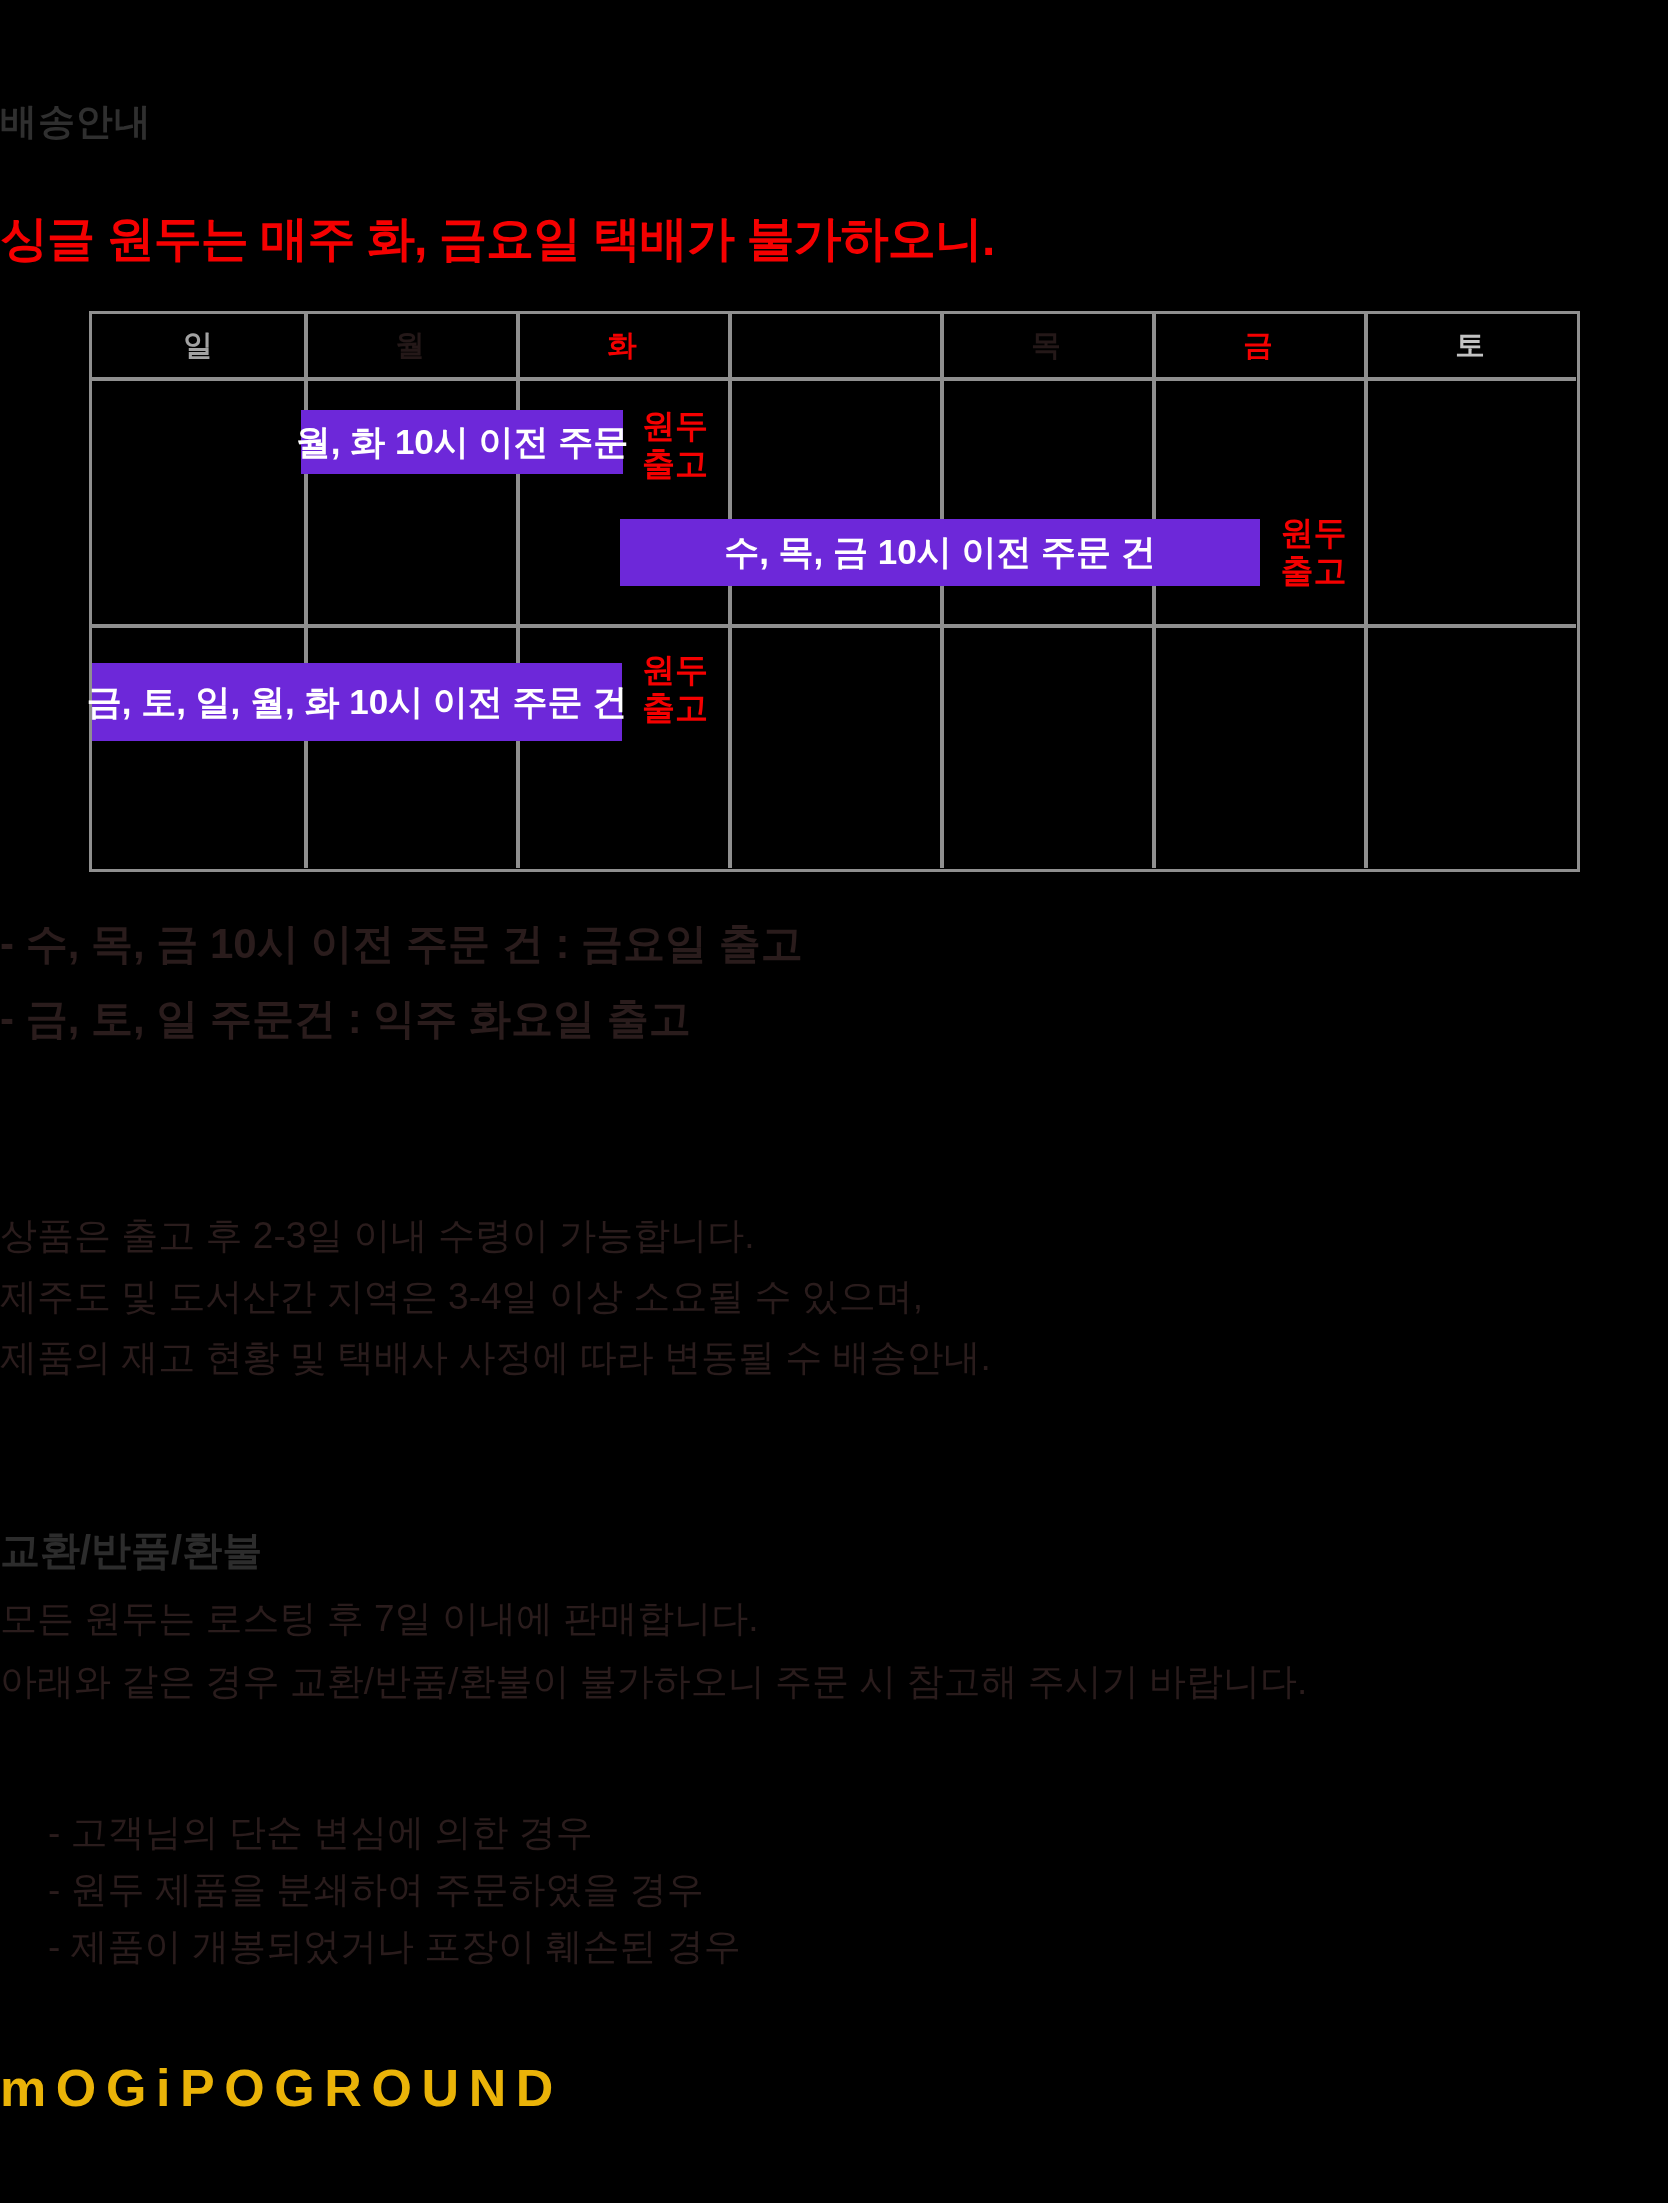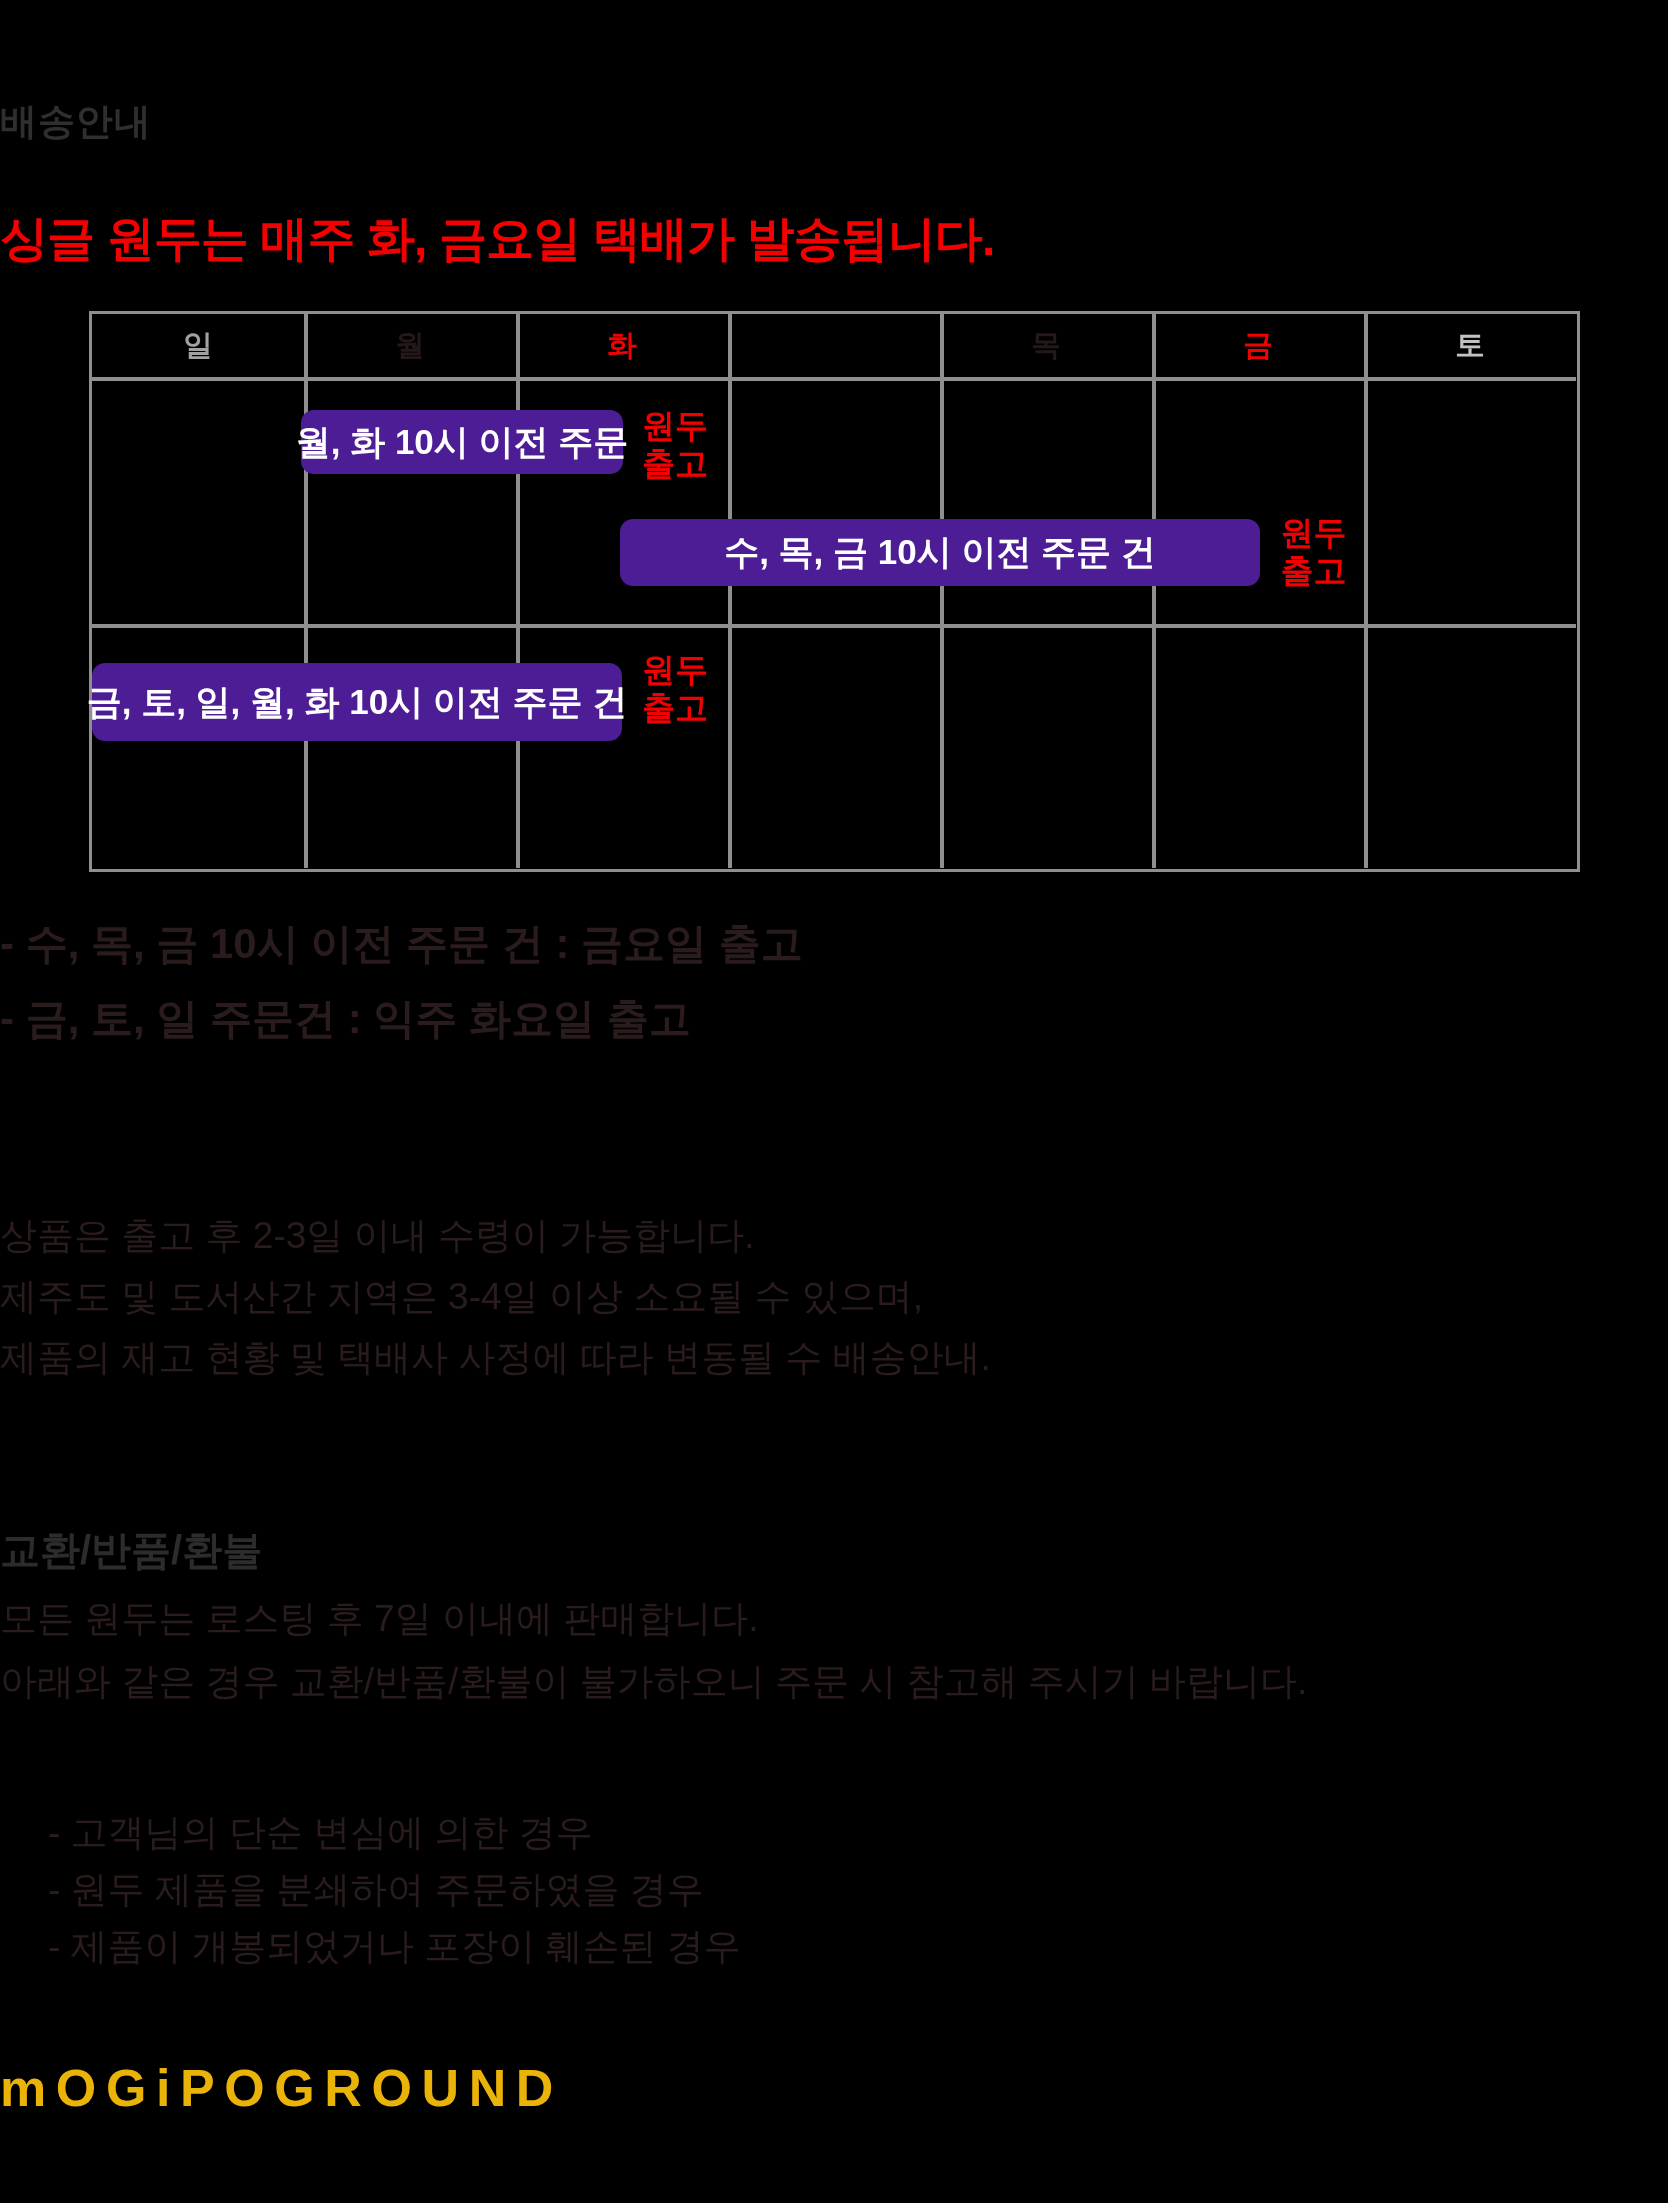--- a/index.html
+++ b/index.html
@@ -17,22 +17,22 @@
     position:absolute;left:89px;top:311px;width:1491px;height:561px;
     border:3.5px solid #8f8f8f;box-sizing:border-box;
   }
   .cal-inner{position:absolute;left:0;top:0;width:1484px;height:554px;}
   .vline{position:absolute;top:0;width:3.5px;height:100%;background:#8f8f8f;z-index:1;}
   .hline{position:absolute;left:0;width:100%;height:3.5px;background:#8f8f8f;z-index:1;}
   .cal-header{position:absolute;left:0;top:0;width:100%;height:63px;display:flex;z-index:0;}
   .day-cell{flex:1;display:flex;align-items:center;justify-content:center;
     font-size:29.5px;font-weight:bold;}
   .bar{
-    position:absolute;background:#4c1d95;color:#ffffff;font-size:35px;font-weight:bold;
-    display:flex;align-items:center;justify-content:center;z-index:2;white-space:nowrap;border-radius:13px;
+    position:absolute;background:#6d28d9;color:#ffffff;font-size:35px;font-weight:bold;
+    display:flex;align-items:center;justify-content:center;z-index:2;white-space:nowrap;
   }
   .ship{
     position:absolute;color:#f50000;font-size:33px;font-weight:bold;line-height:38px;
     display:flex;flex-direction:column;align-items:center;justify-content:center;z-index:2;
   }
   .bar1{left:209px;top:96px;width:322px;height:64px;}
   .ship1{left:530px;top:93px;width:106px;height:76px;}
   .bar2{left:528px;top:205px;width:640px;height:67px;}
   .ship2{left:1168px;top:200px;width:107px;height:76px;}
   .bar3{left:0px;top:349px;width:530px;height:78px;}
@@ -45,21 +45,21 @@
   .refund-conditions{top:1804px;font-size:37px;color:#2a1c1c;line-height:57px;margin-left:48px;}
   .logo{top:2058px;font-size:52px;font-weight:bold;color:#eab308;letter-spacing:9.6px;}
 </style>
 </head>
 <body>
 
 <div class="page">
 
   <div class="centered title">배송안내</div>
 
-  <div class="centered headline">싱글 원두는 매주 화, 금요일 택배가 발송됩니다.</div>
+  <div class="centered headline">싱글 원두는 매주 화, 금요일 택배가 불가하오니.</div>
 
   <div class="calendar">
     <div class="cal-inner">
       <div class="vline" style="left:212px"></div>
       <div class="vline" style="left:424px"></div>
       <div class="vline" style="left:636px"></div>
       <div class="vline" style="left:848px"></div>
       <div class="vline" style="left:1060px"></div>
       <div class="vline" style="left:1272px"></div>
       <div class="hline" style="top:63px"></div>

